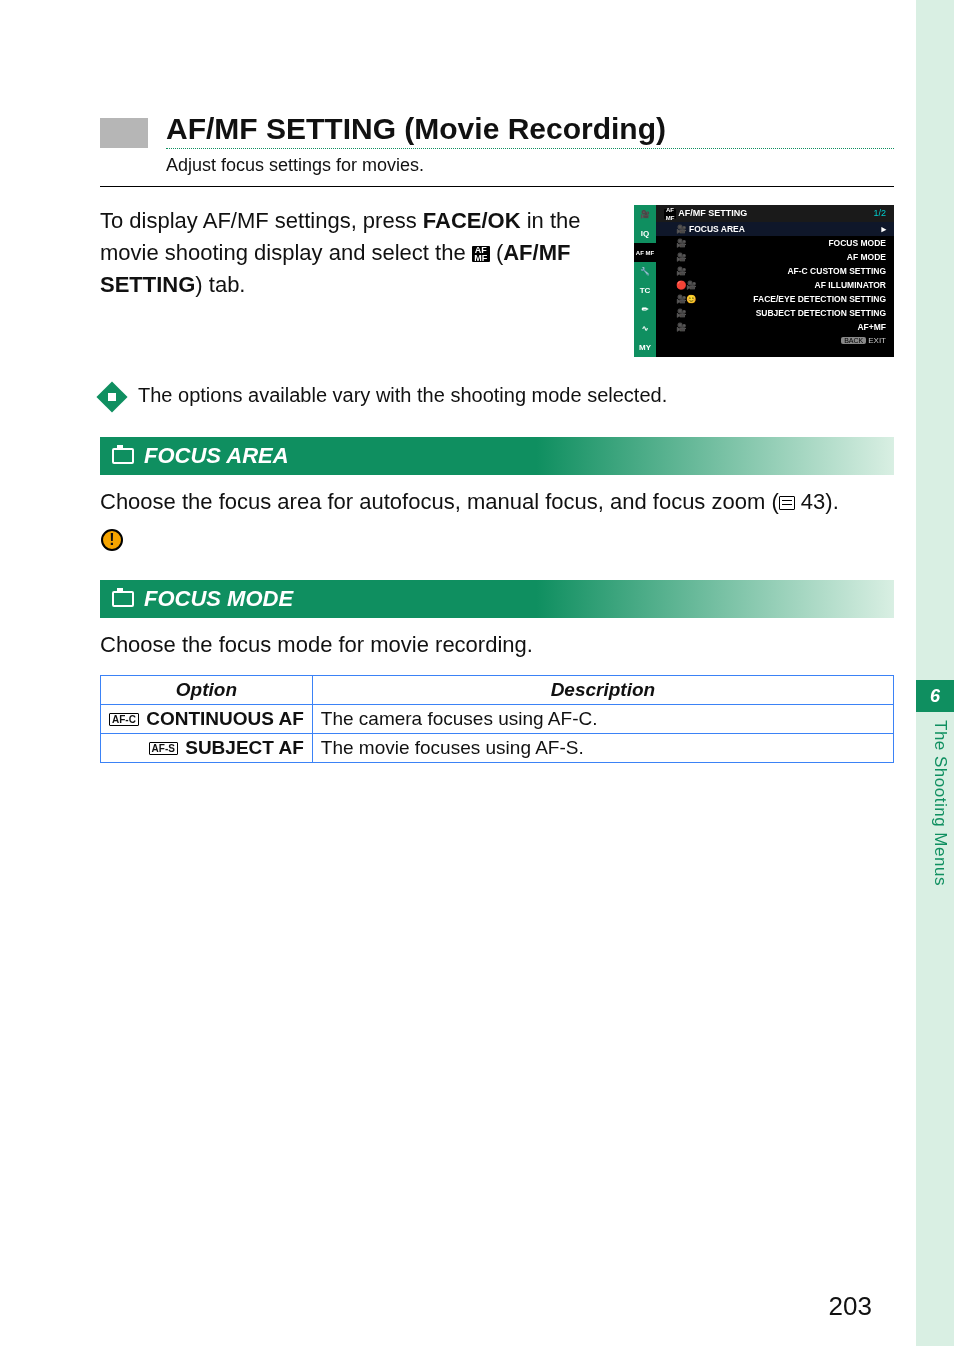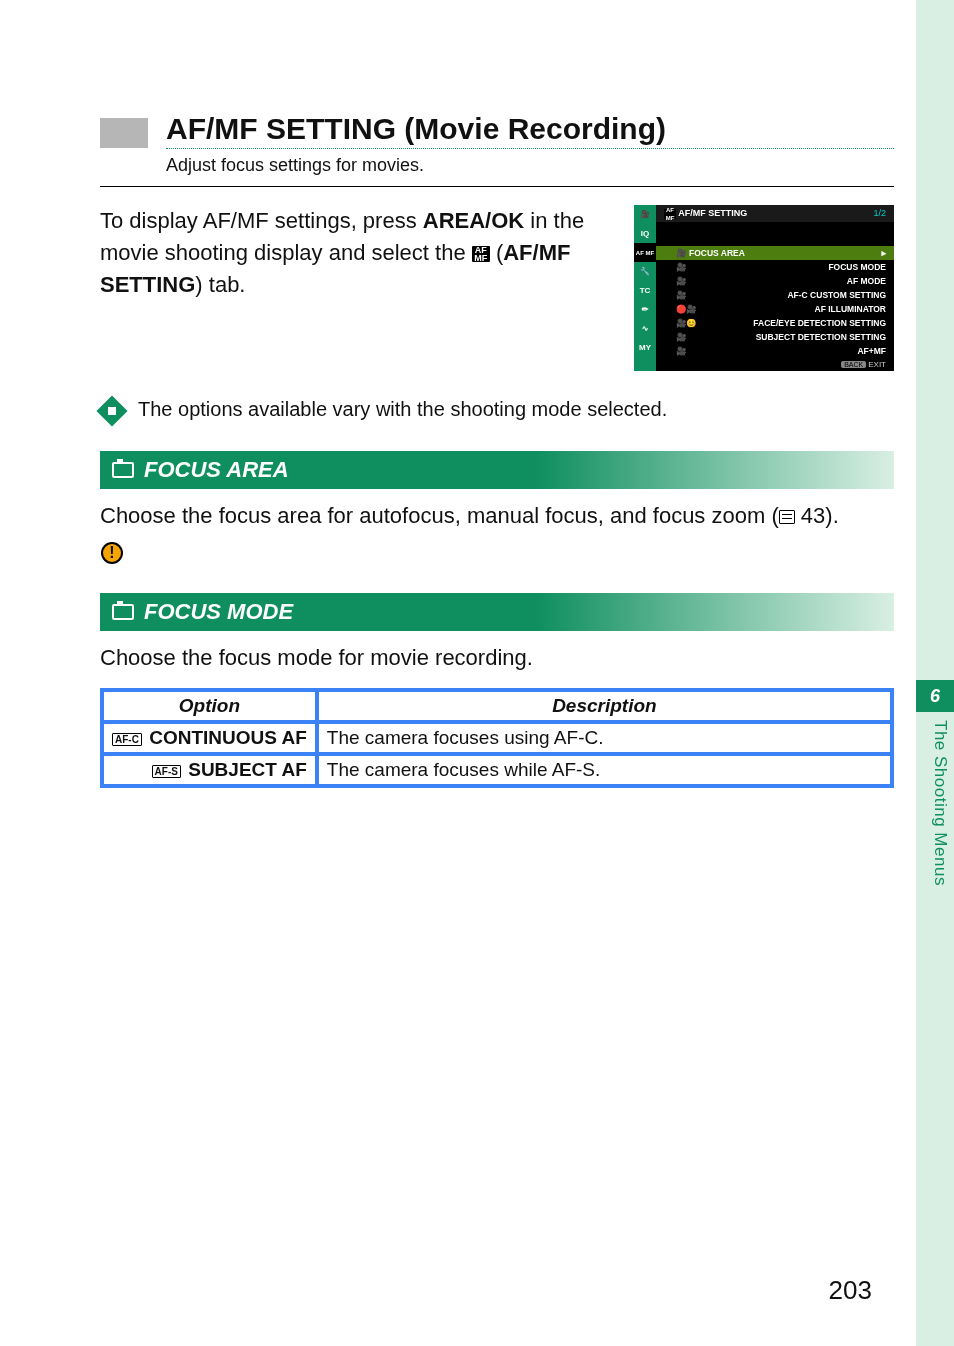--- a/index.html
+++ b/index.html
@@ -143,21 +143,21 @@
   .cam-menu .hdr .pg { color: #0cc; font-weight: 400; }
   .cam-menu .row {
     padding: 2px 8px 2px 20px;
     font-size: 8.5px;
     font-weight: 700;
     position: relative;
     display:flex;
     justify-content:space-between;
     align-items:center;
   }
-  .cam-menu .row.sel { background: #4d7c0f; margin-top: 24px; }
+  .cam-menu .row.sel { background: #0f172a; }
   .cam-menu .row .arrow { color: #fff; font-size: 9px; }
   .cam-menu .foot {
     text-align: right;
     padding: 2px 8px;
     font-size: 8px;
     color: #ccc;
   }
   .cam-menu .foot .back {
     background: #888;
     color: #000;
@@ -254,21 +254,21 @@
   .page-ico::before { top: 3px; }
   .page-ico::after { top: 7px; }
   
   table.opts {
     margin-top: 14px;
     border-collapse: collapse;
     width: 100%;
     font-size: 19px;
   }
   table.opts th, table.opts td {
-    border: 4px solid #3b82f6;
+    border: 1px solid #3b82f6;
     padding: 3px 8px;
   }
   table.opts th {
     text-align: center;
     font-weight: 700;
     font-style: italic;
   }
   table.opts td.opt {
     text-align: right;
     font-weight: 700;
@@ -280,21 +280,21 @@
     border: 1.5px solid #000;
     font-size: 10px;
     font-weight: 700;
     padding: 0 2px;
     border-radius: 1px;
     vertical-align: middle;
     margin-right: 2px;
   }
   .page-num {
     position: absolute;
-    bottom: 40px;
+    bottom: 24px;
     right: 82px;
     font-size: 26px;
   }
 </style>
 </head>
 <body>
 
 <div class="right-strip"></div>
 <div class="chapter-badge">6</div>
 <div class="vertical-label">The Shooting Menus</div>
@@ -303,21 +303,21 @@
 
   <div class="title-row">
     <div class="title-block"></div>
     <div class="title-text">AF/MF SETTING (Movie Recording)</div>
   </div>
   <div class="subtitle">Adjust focus settings for movies.</div>
   <div class="hr"></div>
 
   <div class="intro-row">
     <div class="intro-text">
-      <span>To display AF/MF settings, press </span><b>AREA/OK</b><span> in the movie shooting display and select the </span><span class="tab-badge">AF MF</span> (<b>AF/MF SETTING</b><span>) tab.</span>
+      <span>To display AF/MF settings, press </span><b>FACE/OK</b><span> in the movie shooting display and select the </span><span class="tab-badge">AF MF</span> (<b>AF/MF SETTING</b><span>) tab.</span>
     </div>
 
     <div class="cam-menu">
       <div class="tabs">
         <div class="tab">🎥</div>
         <div class="tab">IQ</div>
         <div class="tab on" style="font-size:6px;line-height:6px;">AF MF</div>
         <div class="tab">🔧</div>
         <div class="tab">TC</div>
         <div class="tab">✏</div>
@@ -376,20 +376,20 @@
         <tr>
       <th>Option</th>
       <th>Description</th>
     </tr>
     <tr>
       <td class="opt"><span class="opt-badge">AF-C</span> <span>CONTINUOUS AF</span></td>
       <td>The camera focuses using AF-C.</td>
     </tr>
     <tr>
       <td class="opt"><span class="opt-badge">AF-S</span> <span>SUBJECT AF</span></td>
-      <td>The camera focuses while AF-S.</td>
+      <td>The movie focuses using AF-S.</td>
     </tr>
   </tbody>
     </table>
 
 </div>
 
 <div class="page-num">203</div>
 
 </body></html>

